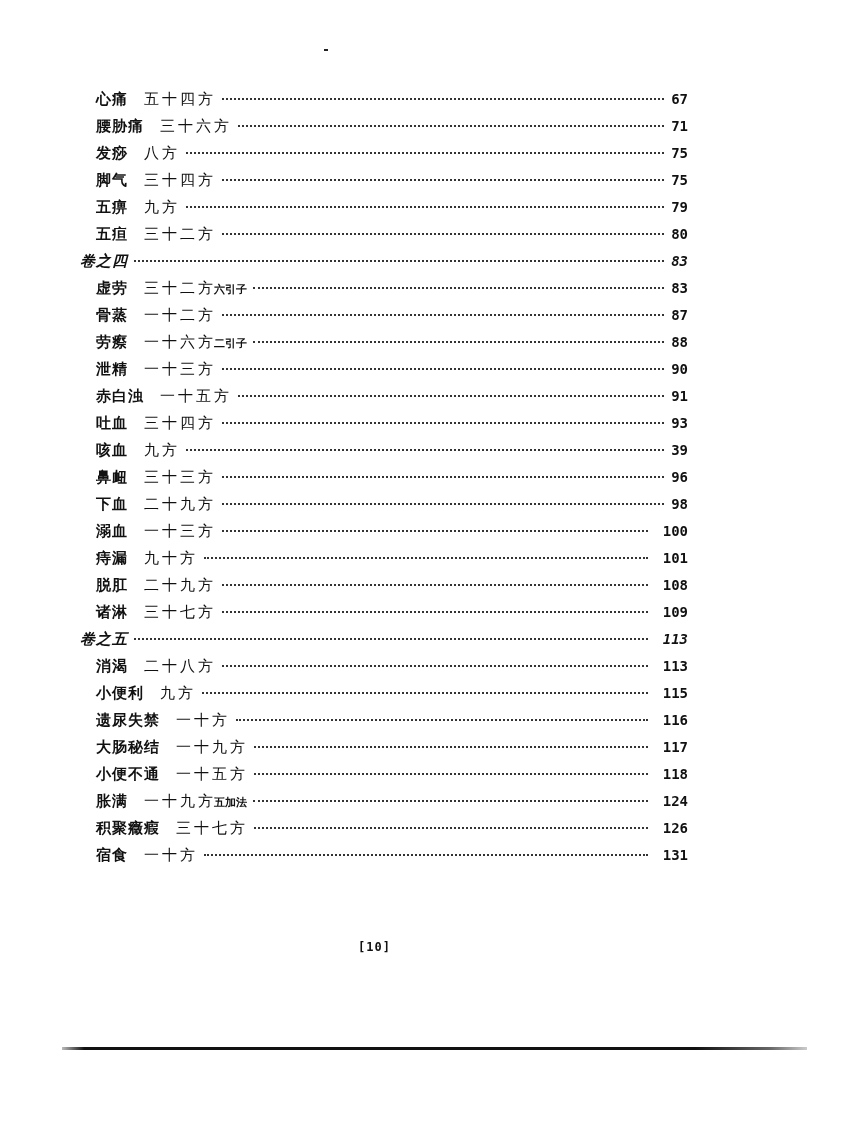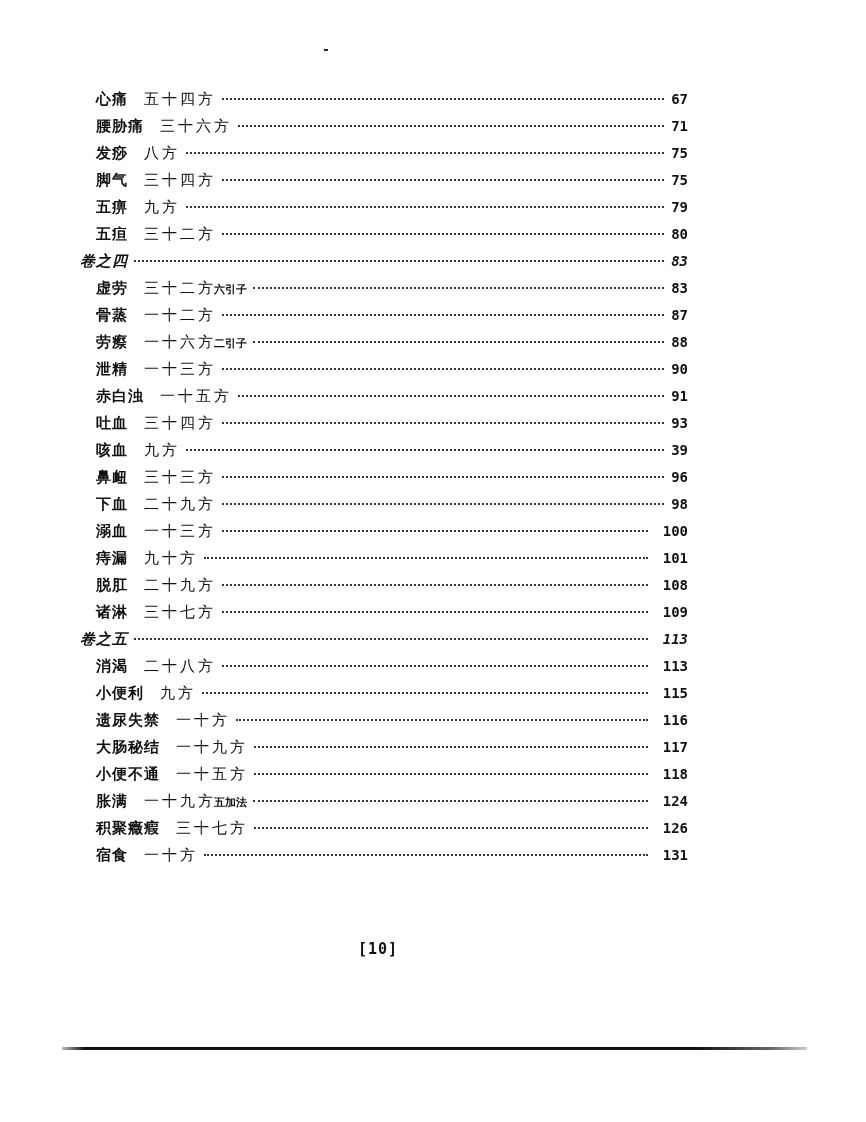--- a/index.html
+++ b/index.html
@@ -23,21 +23,21 @@
       flex: 1 1 auto; margin: 0 2px 0 6px; height: 10px;
       border-bottom: 2px dotted #333; transform: translateY(-4px);
     }
     .pagenum {
       flex: 0 0 auto; font-family: "DejaVu Sans Mono", monospace; font-size: 14px;
       font-weight: bold; text-align: right; min-width: 22px;
     }
     .pagenum.wide { min-width: 32px; padding-left: 6px; }
     .folio {
       position: absolute; left: 358px; top: 940px; font-family: "DejaVu Sans Mono", monospace;
-      font-size: 15px; font-weight: bold; letter-spacing: 1px;
+      font-size: 12px; font-weight: bold; letter-spacing: 1px;
     }
     .rule {
       position: absolute; left: 62px; top: 1047px; width: 745px; height: 3px;
       background: linear-gradient(to right, #bbb 0%, #111 3%, #111 85%, #666 95%, #ccc 100%);
     }
   </style>
 </head>
 <body>
 
 <div class="page">

